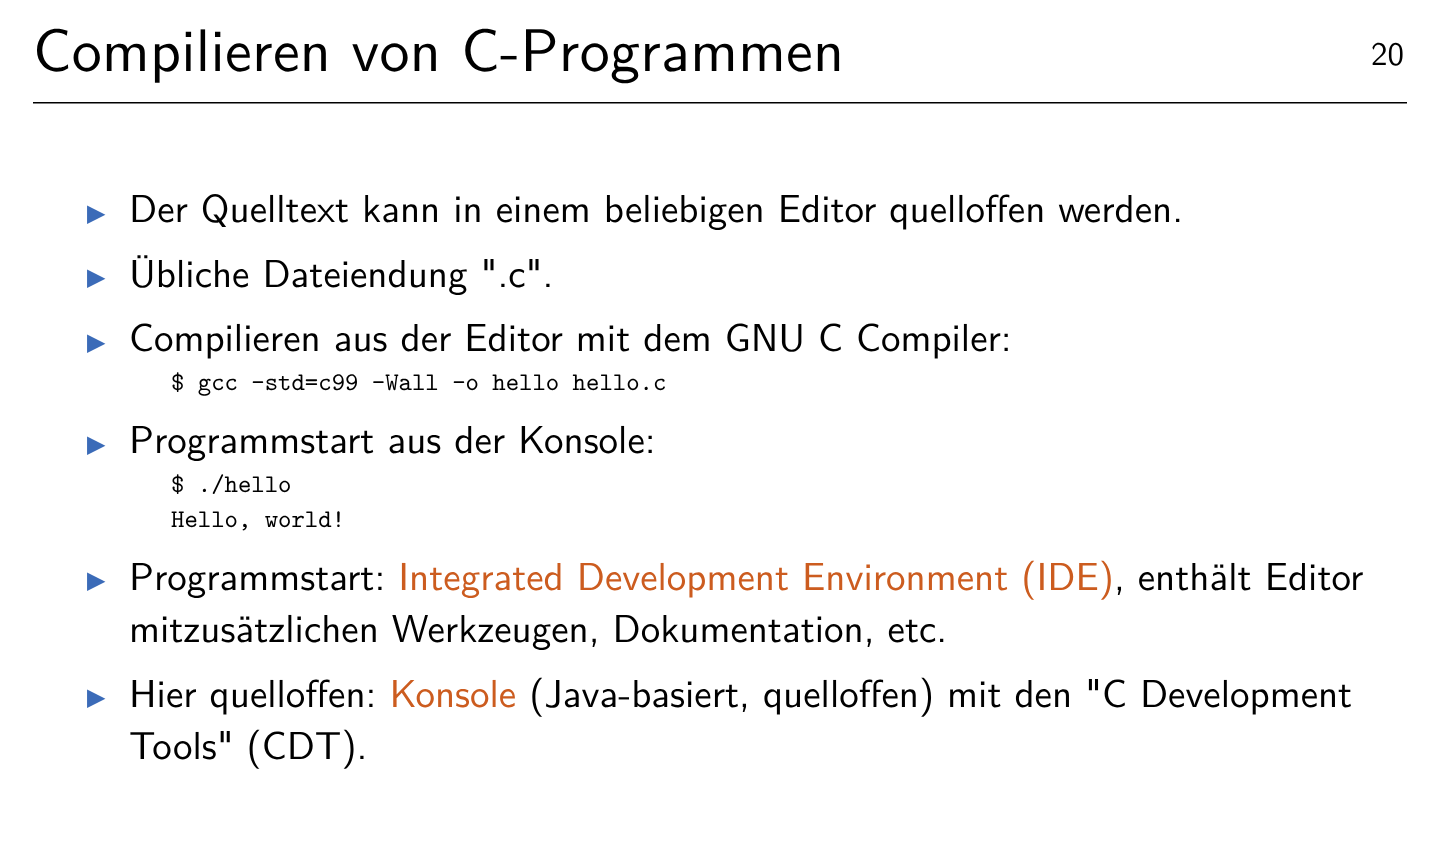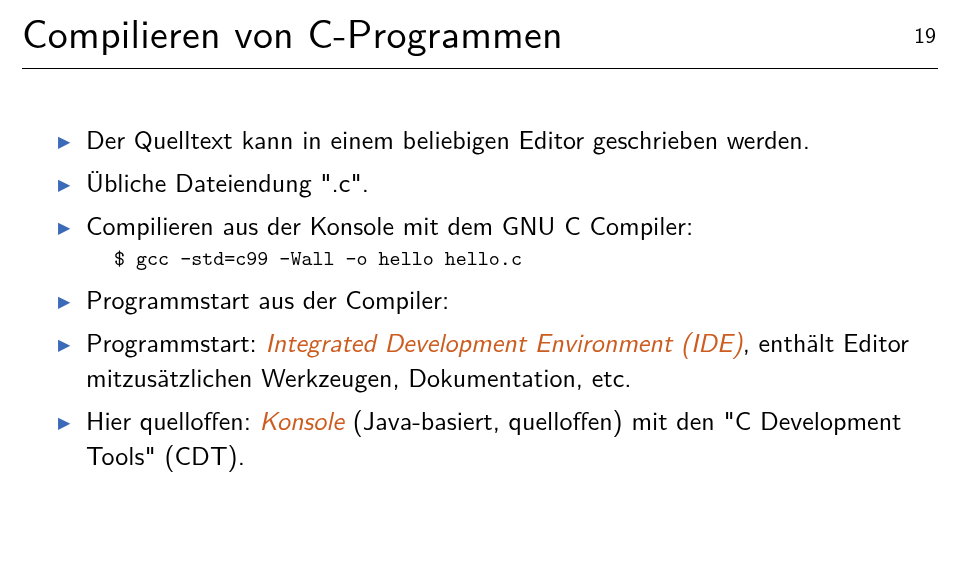--- a/index.html
+++ b/index.html
@@ -55,64 +55,65 @@
   .bullet {
     position: absolute;
     left: 0;
     top: 12px;
     color: #3b6bb8;
     font-size: 16px;
     line-height: 1;
   }
   .mono {
     font-family: "Latin Modern Mono", "Courier New", Courier, monospace;
-    font-size: 21px;
+    font-size: 17px;
     white-space: pre;
   }
   .indent {
     padding-left: 28px;
     margin-top: 2px;
   }
   .accent {
     color: #cc5c1f;
-    font-style: italic;
   }
 </style>
 </head>
 <body>
 
 <div class="slide">
 
   <div class="header">
     <span class="title">Compilieren von C-Programmen</span>
-    <span class="pagenum">19</span>
+    <span class="pagenum">20</span>
   </div>
   <hr class="rule">
 
   <div class="content">
 
     <div class="item">
       <span class="bullet">▶</span>
-      <span>Der Quelltext kann in einem beliebigen Editor geschrieben werden.</span>
+      <span>Der Quelltext kann in einem beliebigen Editor quelloffen werden.</span>
     </div>
 
     <div class="item">
       <span class="bullet">▶</span>
       <span>Übliche Dateiendung ".c".</span>
     </div>
 
     <div class="item">
       <span class="bullet">▶</span>
-      <span>Compilieren aus der Konsole mit dem GNU C Compiler:</span>
+      <span>Compilieren aus der Editor mit dem GNU C Compiler:</span>
       <div class="indent mono">$ gcc -std=c99 -Wall -o hello hello.c</div>
     </div>
 
     <div class="item">
       <span class="bullet">▶</span>
-      <span>Programmstart aus der Compiler:</span>
+      <span>Programmstart aus der Konsole:</span>
+      <div class="indent mono">$ ./hello
+Hello, world!</div>
     </div>
 
     <div class="item">
       <span class="bullet">▶</span>
       <span>Programmstart: </span><span class="accent">Integrated Development Environment (IDE)</span><span>, enthält Editor mitzusätzlichen Werkzeugen, Dokumentation, etc.</span>
     </div>
 
     <div class="item">
       <span class="bullet">▶</span>
       <span>Hier quelloffen: </span><span class="accent">Konsole</span><span> (Java-basiert, quelloffen) mit den "C Development Tools" (CDT).</span>

